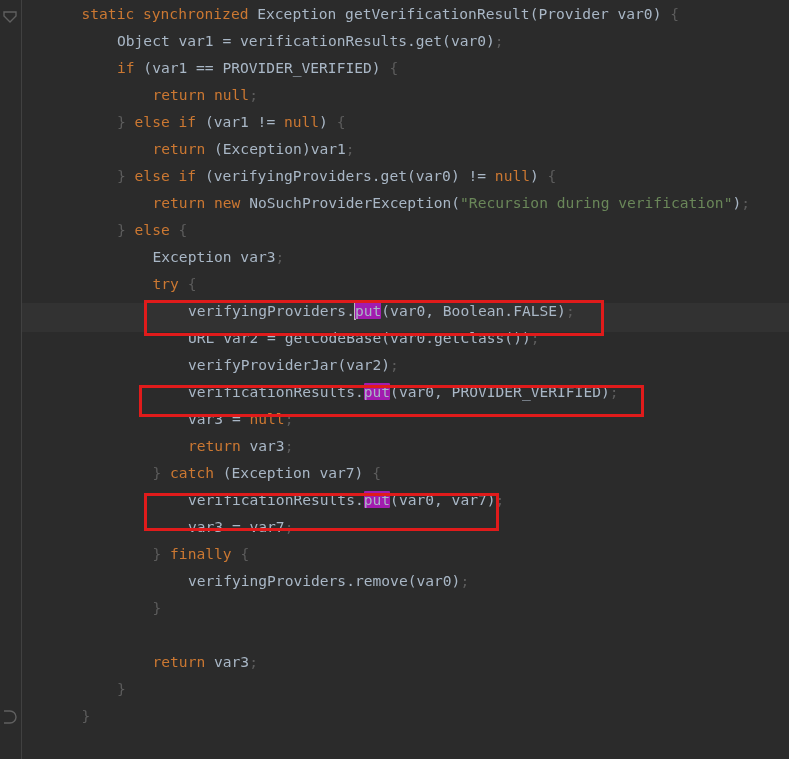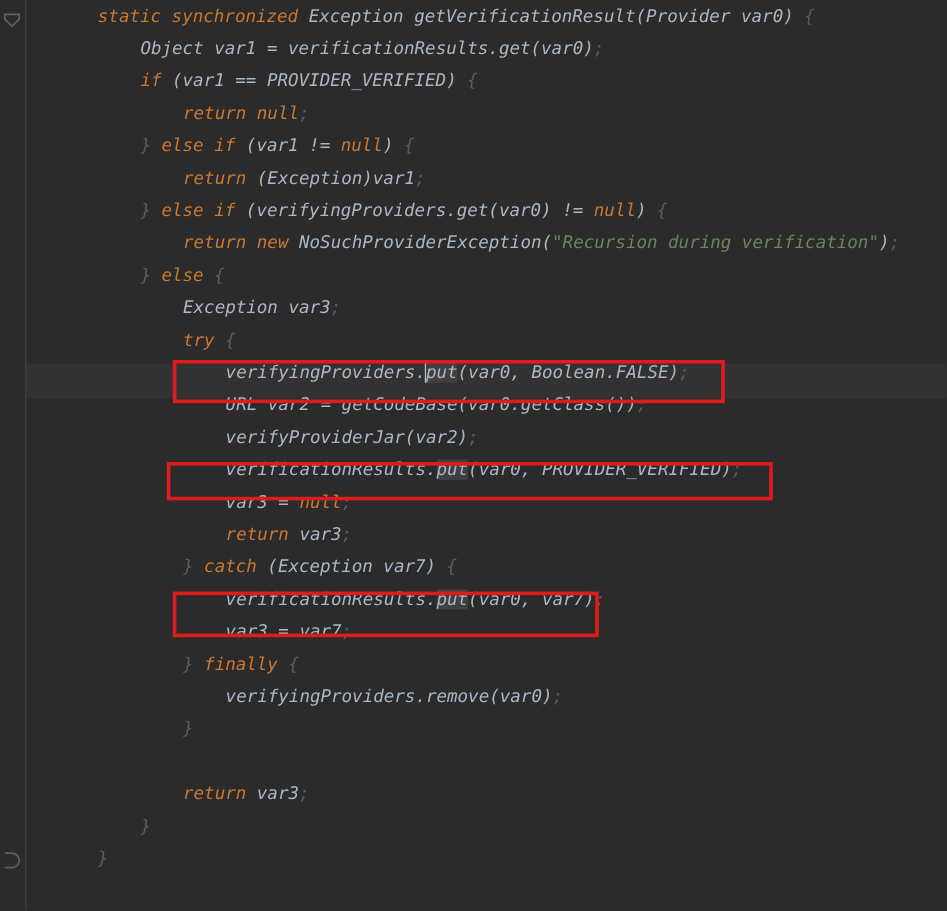--- a/index.html
+++ b/index.html
@@ -57,33 +57,32 @@
     font-size: 14.6px;
     line-height: 27px;
     white-space: pre;
     letter-spacing: 0px;
   }
   .line {
     position: relative;
     height: 27px;
     padding-left: 24px;
     color: #A9B7C6;
-    font-style: italic;
   }
 
   
   .kw   { color: #CC7832; }           
   .id   { color: #A9B7C6; }
   .pun  { color: #A9B7C6; }
   .semi { color: #5C5C5C; }           
   .str  { color: #6A8759; }
 
   
   .match {
-    background: #404040;
+    background: #a21caf;
     color: #A9B7C6;
     border-radius: 1px;
   }
 
   
   .caret {
     display: inline-block;
     width: 0;
     border-left: 2px solid #BBBBBB;
     height: 19px;

